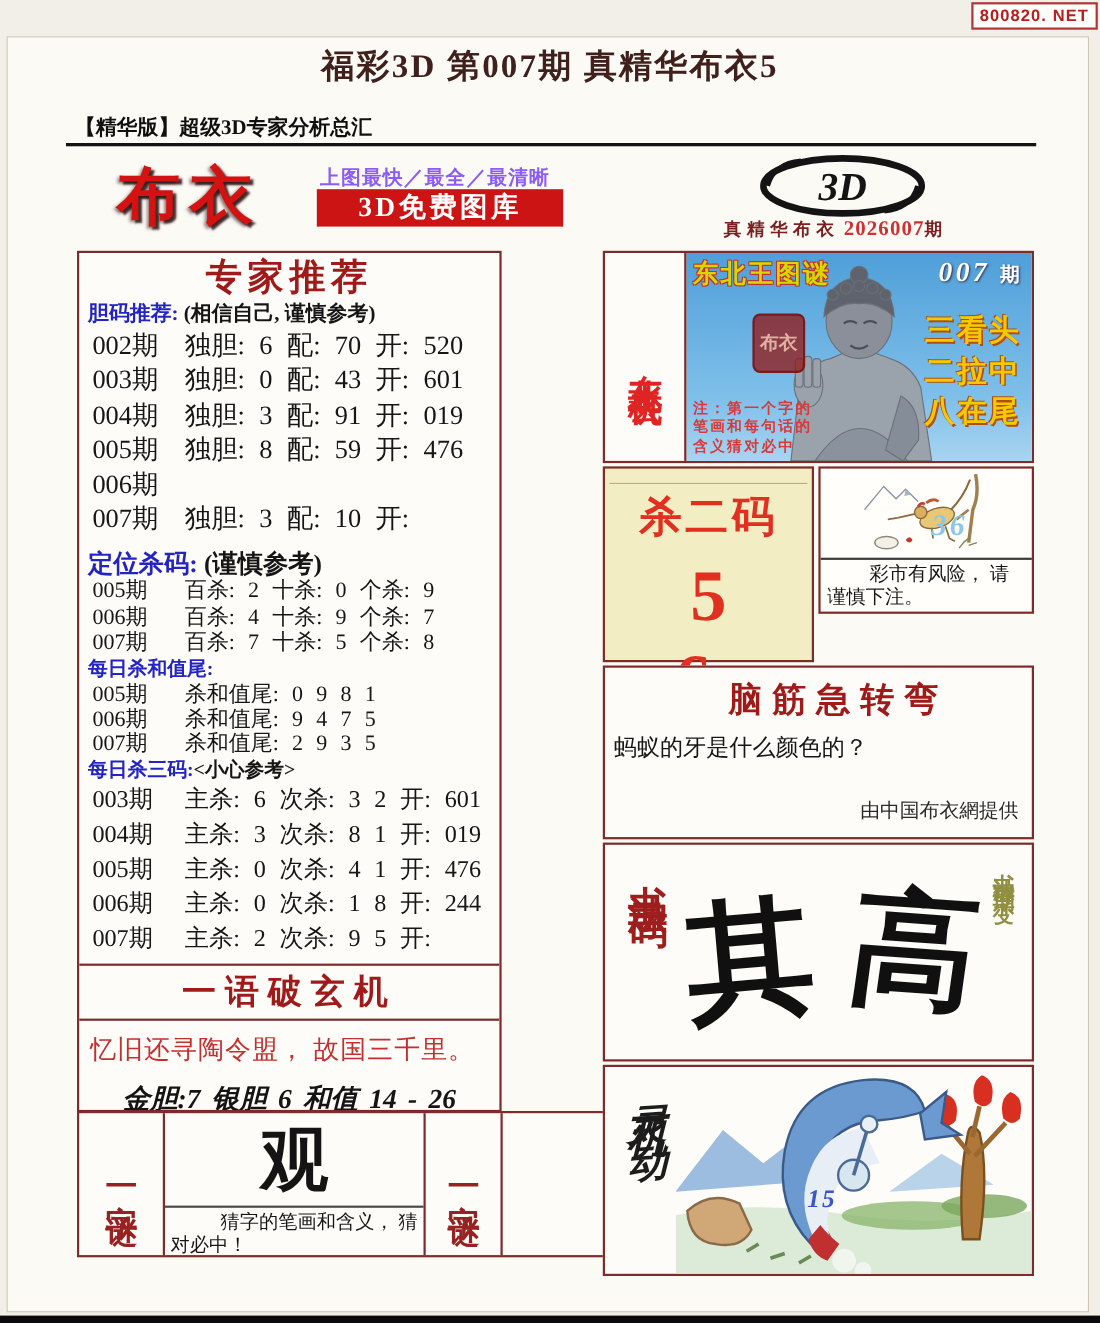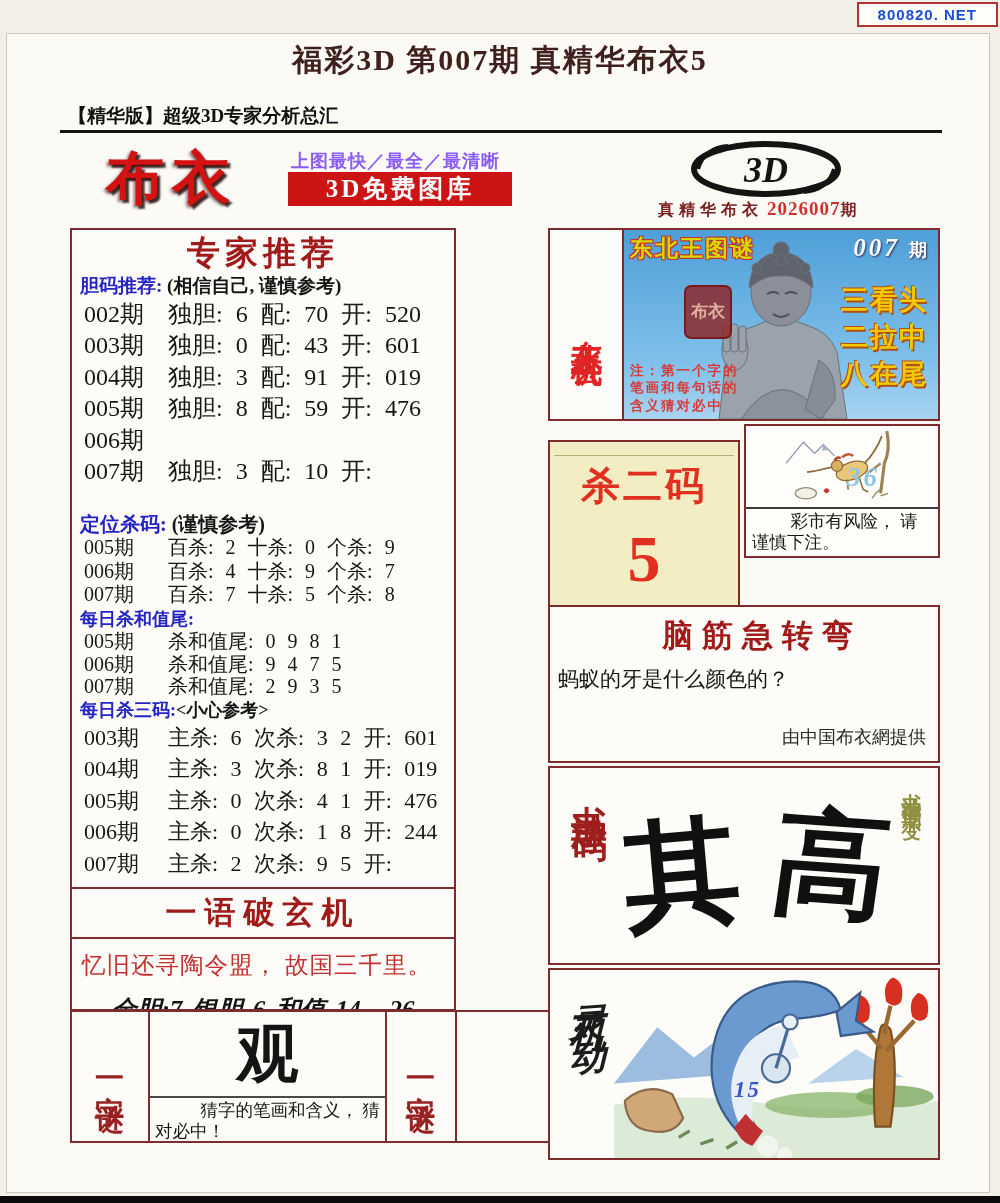--- a/index.html
+++ b/index.html
@@ -5,22 +5,22 @@
   * { margin:0; padding:0; box-sizing:border-box; }
   html,body { width:1000px; height:1203px; }
   body {
     position:relative; width:1000px; height:1203px;
     background:#f2efe8; overflow:hidden;
     font-family:"Liberation Serif", serif; color:#161616;
   }
   .frame { position:absolute; left:6px; top:33px; width:984px; height:1160px;
     background:#fcfaf5; border:1px solid #cfc7b6; }
   .badge { position:absolute; right:2px; top:2px; border:2px solid #b03434;
-    background:#fdfdfa; color:#1d4ed8; font:bold 15px "Liberation Sans", sans-serif;
-    padding:2px 19px; letter-spacing:1px; }
+    background:#fdfdfa; color:#b91c1c; font:bold 15px "Liberation Sans", sans-serif;
+    padding:2px 6px; letter-spacing:1px; }
   .title { position:absolute; left:0; top:40px; width:1000px; text-align:center;
     font-size:30px; font-weight:bold; color:#40201d; letter-spacing:2px; }
   .subtitle { position:absolute; left:68px; top:103px; font-size:19px; font-weight:bold; color:#101010; }
   .black-rule { position:absolute; left:60px; top:130px; width:882px; height:3px; background:#141414; }
 
   
   .brand { position:absolute; left:106px; top:140px; font-size:58px; font-weight:bold;
     color:#d41212; letter-spacing:8px;
     text-shadow:3px 3px 2px rgba(30,8,8,.85), -2px 2px 3px rgba(60,20,20,.55); }
   .tagline { position:absolute; left:291px; top:149px; font-size:18px; font-weight:bold; color:#8b5cf6; letter-spacing:1px; }
@@ -89,21 +89,21 @@
     text-shadow:1.5px 1.5px 0 #b05010, -1px -1px 0 #b05010; }
   .b-seal { position:absolute; left:60px; top:55px; width:48px; height:54px;
     background:rgba(145,28,28,.78); border-radius:7px; border:2px solid rgba(120,20,20,.85);
     color:rgba(255,215,190,.75); font-size:17px; font-weight:bold; display:flex;
     flex-wrap:wrap; align-items:center; justify-content:center; line-height:20px; }
   .b-note { position:absolute; left:6px; bottom:5px; color:#d83a3a; font-size:13.5px;
     font-weight:bold; line-height:17.5px; letter-spacing:2px; }
 
   
   .kill-box { top:424px; left:548px; width:192px; height:178px; background:#f3edc4; position:absolute;
-    border:2px solid #7e2b2b;margin-top:16px; }
+    border:2px solid #7e2b2b; }
   .kill-line { position:absolute; left:4px; right:4px; top:13px; height:1px; background:#b8b07c; }
   .kill-title { margin-top:17px; text-align:center; color:#e23020; font-size:39px;
     font-weight:bold; letter-spacing:3px; }
   .kill-nums { text-align:center; color:#e23020; font-size:66px; font-weight:bold;
     margin-top:8px; letter-spacing:28px; text-indent:28px; }
   .sketch-box { top:424px; left:744px; width:196px; height:134px; position:absolute;
     border:2px solid #7e2b2b; background:#fffefb; display:flex; flex-direction:column; }
   .sketch-img { flex:1; position:relative; overflow:hidden; }
   .sketch-num { position:absolute; right:58px; bottom:14px; color:#8cc8e4;
     font-size:27px; font-weight:bold; font-style:italic; letter-spacing:3px; }
@@ -184,21 +184,21 @@
       <span class="rest">独胆: 8 配: 59 开: 476</span>
     </div>
   <div class="xrow row-lg">
       <span class="issue">006期</span>
     </div>
   <div class="xrow row-lg">
       <span class="issue">007期</span>
       <span class="rest">独胆: 3 配: 10 开:</span>
     </div>
 
-  <div class="lbl-line" style="font-size:20px; margin-top:25px;">
+  <div class="lbl-line" style="font-size:23px; margin-top:14px;">
     <span class="lbl-blue">定位杀码:</span>
     <span class="lbl-dark">(谨慎参考)</span>
   </div>
   <div class="xrow row-sm">
       <span class="issue">005期</span>
       <span class="rest">百杀: 2 十杀: 0 个杀: 9</span>
     </div>
   <div class="xrow row-sm">
       <span class="issue">006期</span>
       <span class="rest">百杀: 4 十杀: 9 个杀: 7</span>

